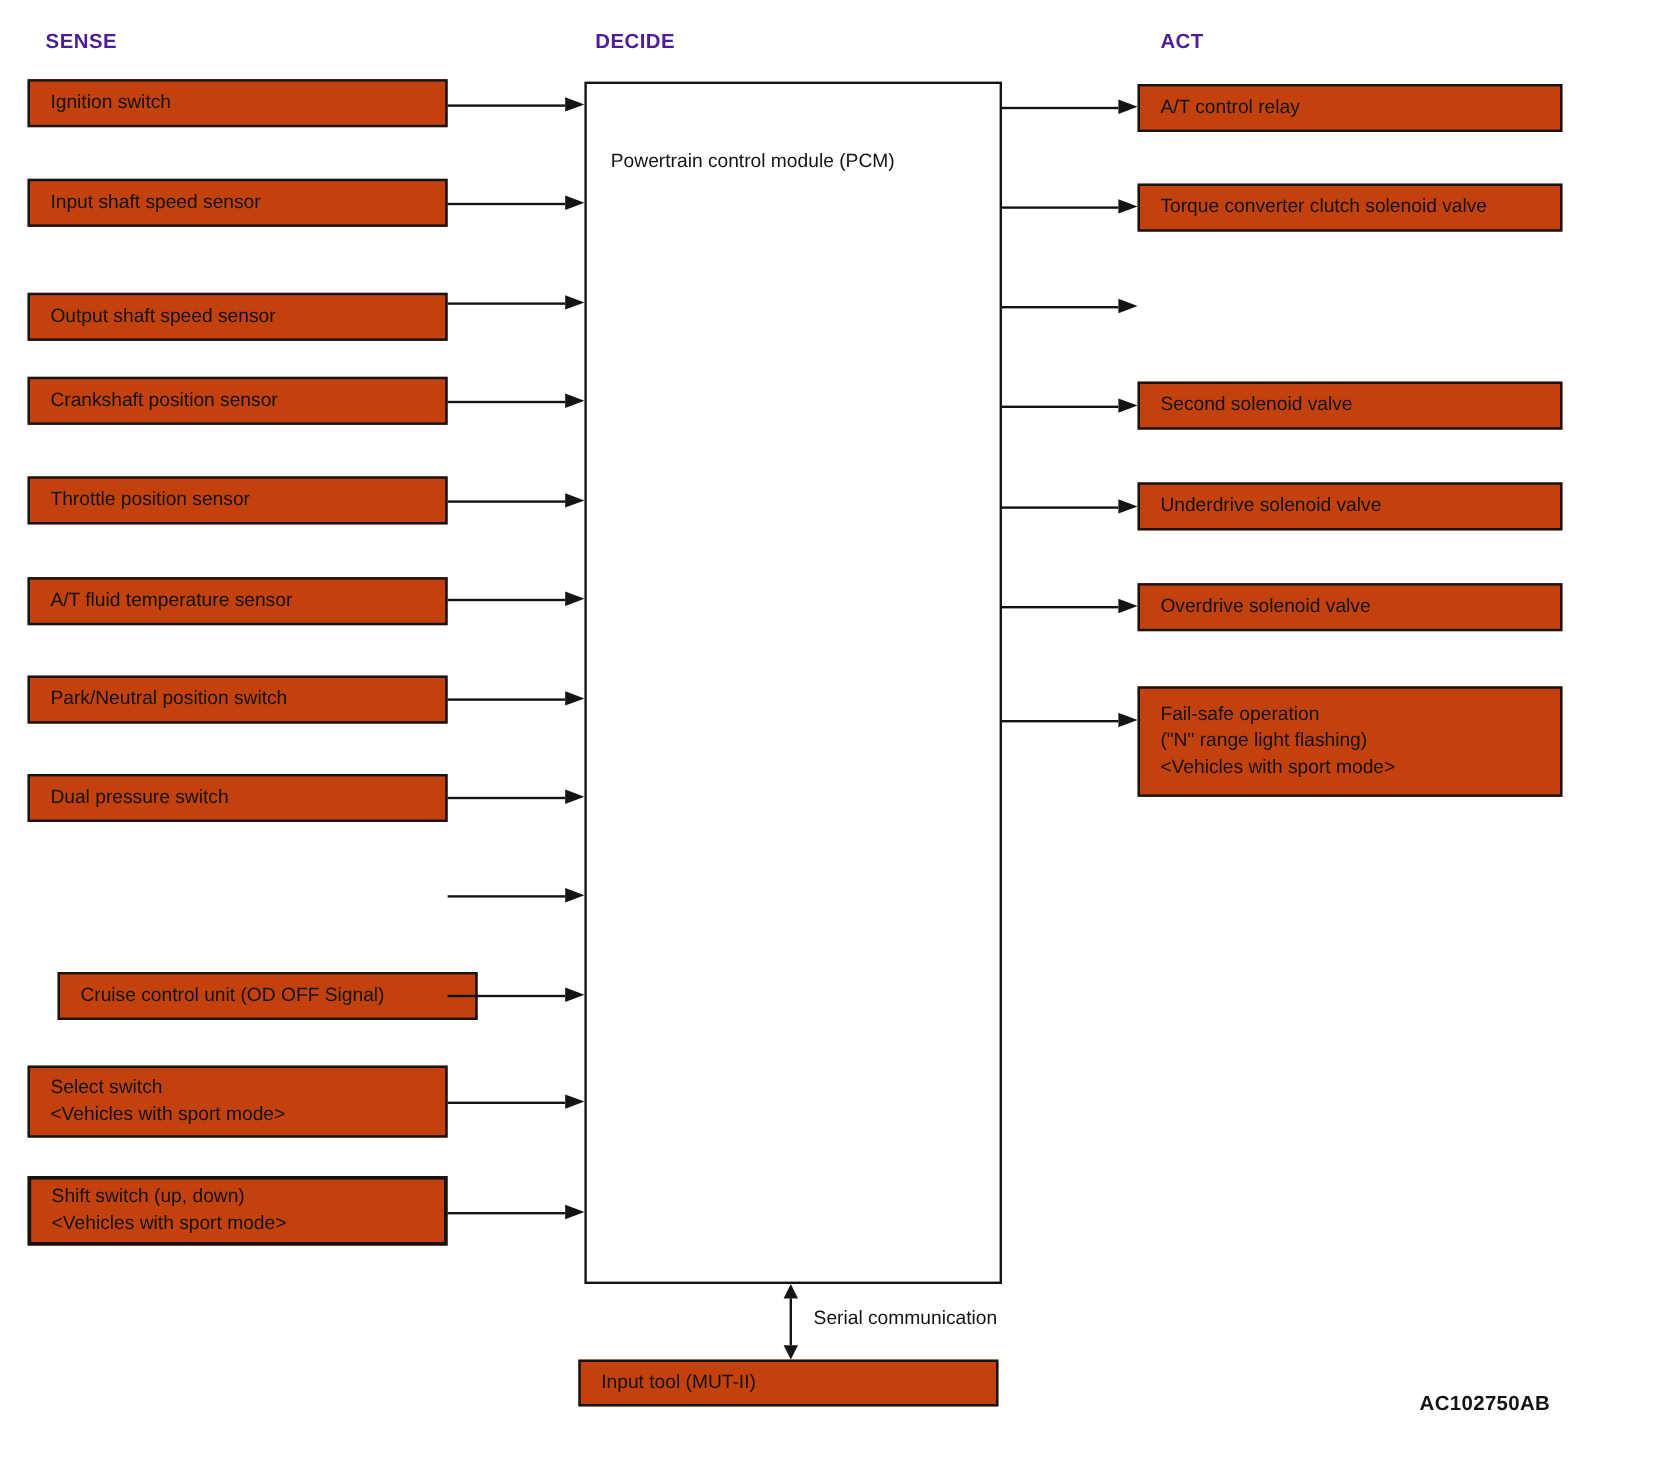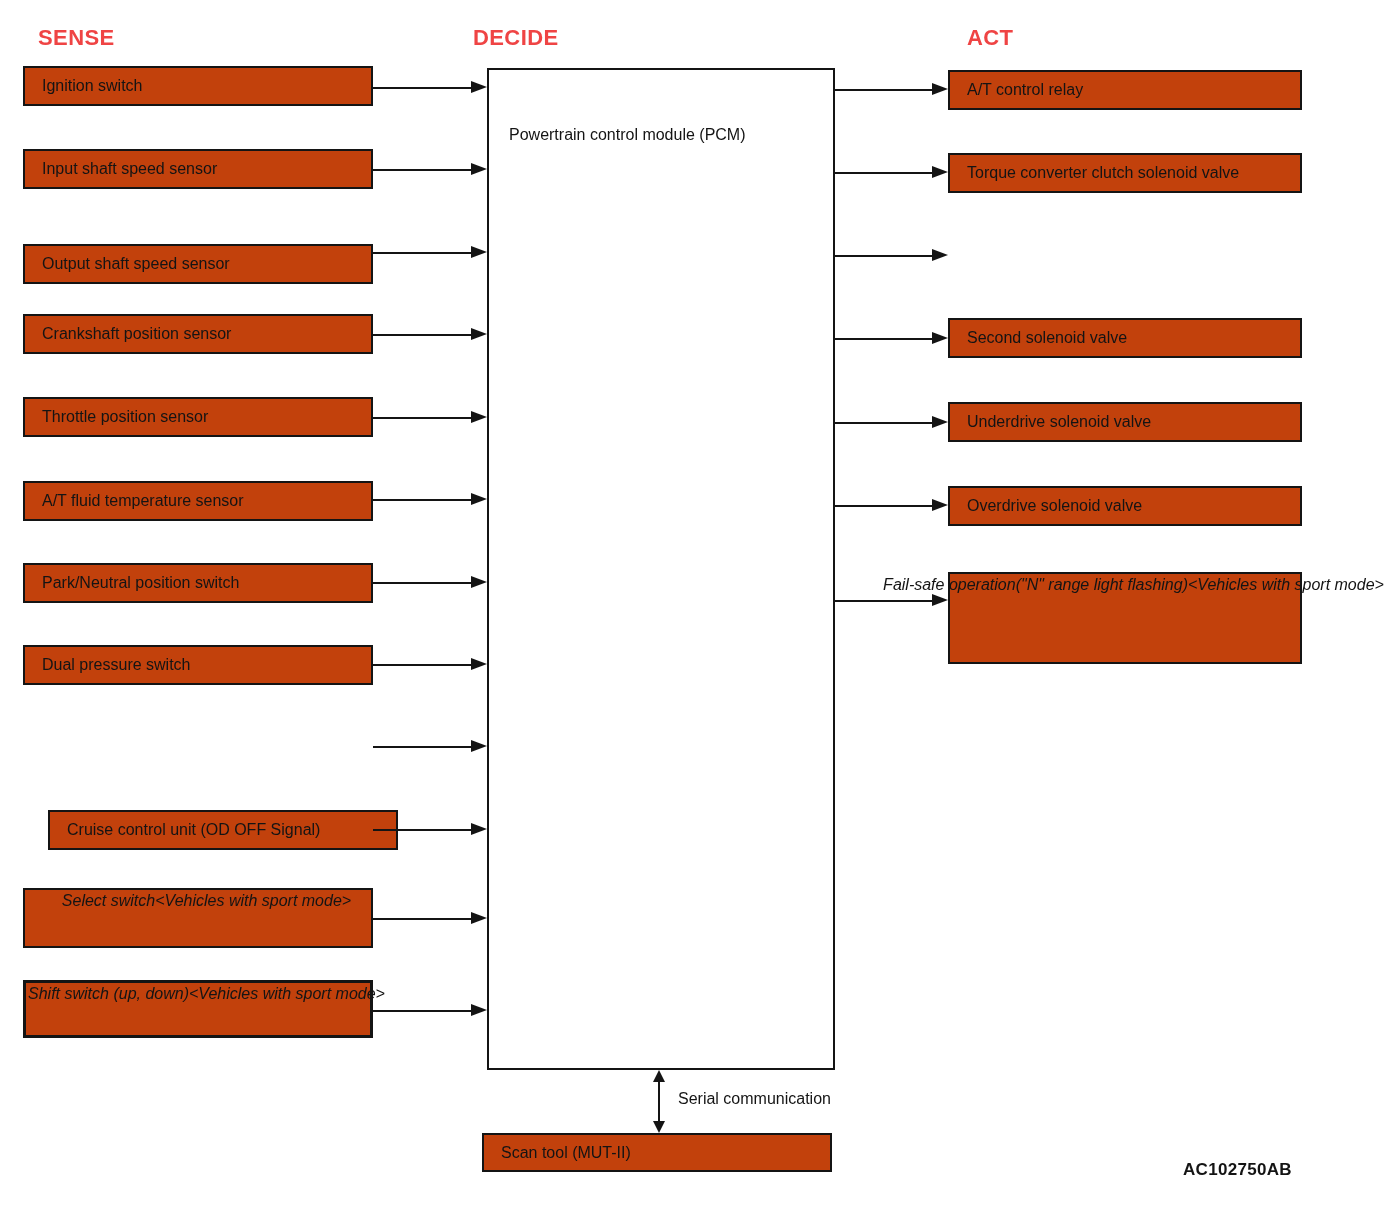--- a/index.html
+++ b/index.html
@@ -11,43 +11,42 @@
     position: relative;
     width: 1392px;
     height: 1216px;
     background: #ffffff;
     font-family: "Liberation Sans", "DejaVu Sans", sans-serif;
     color: #141414;
     overflow: hidden;
   }
   .hdr {
     position: absolute;
-    font-size: 22px;
+    font-size: 17px;
     font-weight: 700;
     letter-spacing: 0.4px;
-    color: #ef4444;
+    color: #4c1d95;
     white-space: nowrap;
   }
   .box {
     position: absolute;
     box-sizing: border-box;
     border: 2px solid #141414;
     background: #c2410c;
     display: flex;
     align-items: center;
     padding-left: 17px;
     font-size: 16px;
     white-space: nowrap;
   }
   .box.multi {
-    flex-direction: row;
+    flex-direction: column;
     align-items: flex-start;
     justify-content: center;
     line-height: 22px;
-    font-style: italic;
   }
   .lbox { left: 23px; width: 350px; height: 40px; }
   .rbox { left: 948px; width: 354px; height: 40px; }
   .pcm {
     position: absolute;
     box-sizing: border-box;
     left: 487px;
     top: 68px;
     width: 348px;
     height: 1002px;
@@ -123,21 +122,21 @@
     font-weight: 700;
     letter-spacing: 0.3px;
   }
 </style>
 </head>
 <body>
 
 <div id="canvas">
 
   <div class="hdr" style="left:38px; top:25px;">SENSE</div>
-  <div class="hdr" style="left:473px; top:25px;">DECIDE</div>
+  <div class="hdr" style="left:496px; top:25px;">DECIDE</div>
   <div class="hdr" style="left:967px; top:25px;">ACT</div>
 
   <div class="box lbox" style="top:66px;">
     <span>Ignition switch</span>
   </div>
   <div class="box lbox" style="top:149px;">
     <span>Input shaft speed sensor</span>
   </div>
   <div class="box lbox" style="top:244px;">
     <span>Output shaft speed sensor</span>
@@ -212,18 +211,18 @@
   <div class="box rbox multi" style="top:572px; height:92px;">
     <span>Fail-safe operation</span>
     <span>("N" range light flashing)</span>
     <span>&lt;Vehicles with sport mode&gt;</span>
   </div>
 
   <div class="arrow-v"></div>
   <div class="serial-label">Serial communication</div>
 
   <div class="box" style="left:482px; top:1133px; width:350px; height:39px;">
-    <span>Scan tool (MUT-II)</span>
+    <span>Input tool (MUT-II)</span>
   </div>
 
   <div class="fig-code">AC102750AB</div>
 
 </div>
 
 </body></html>

